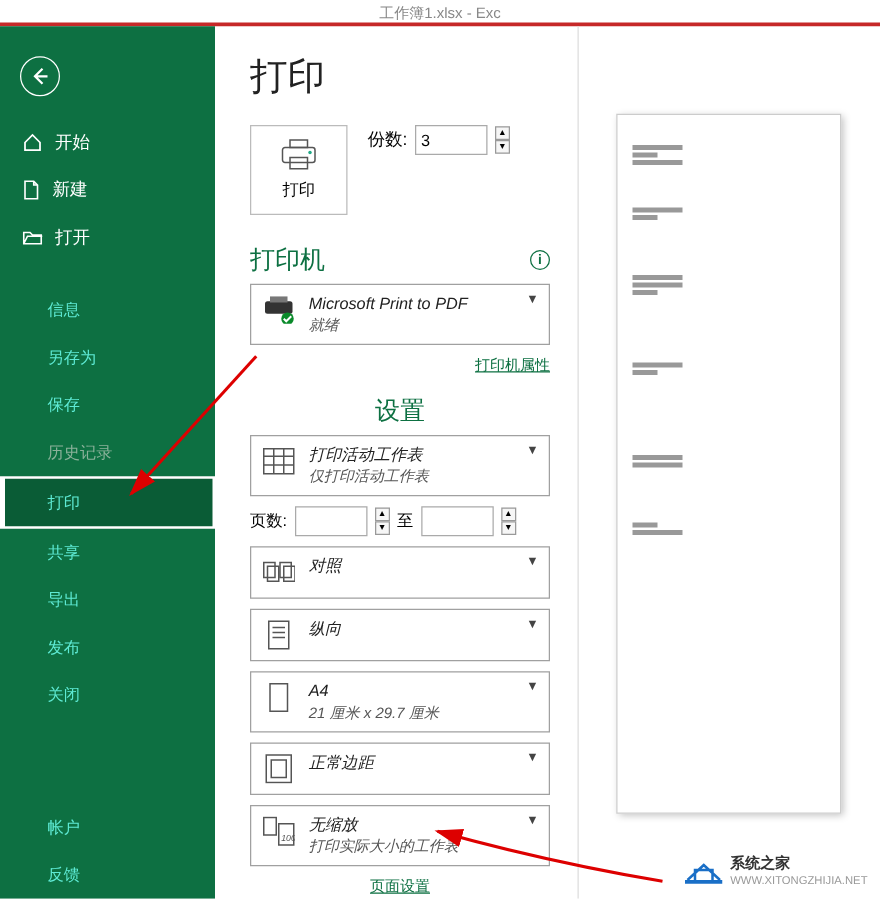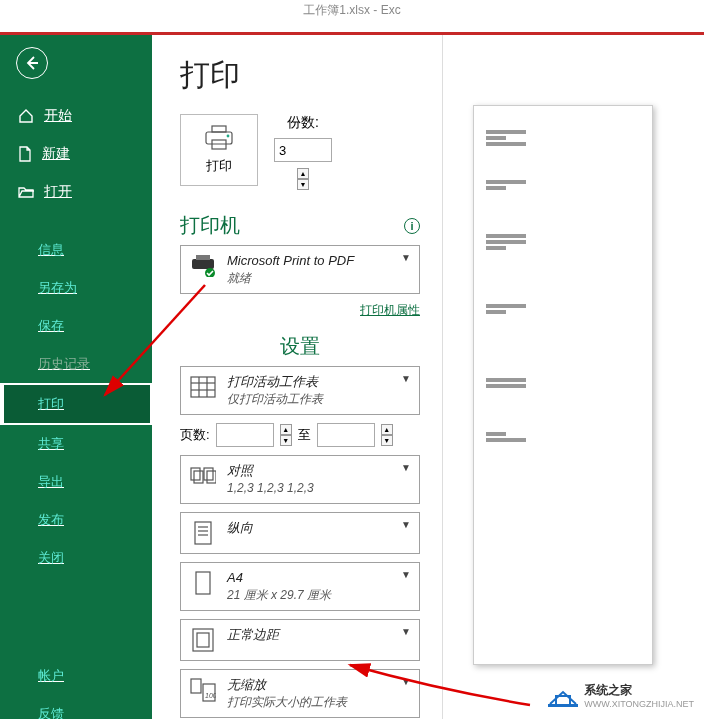--- a/index.html
+++ b/index.html
@@ -1,36 +1,36 @@
 <!DOCTYPE html>
 <html><head>
 <meta charset="utf-8">
 <style>
 * { margin: 0; padding: 0; box-sizing: border-box; font-family: "Microsoft YaHei", "Segoe UI", sans-serif; }
 body { width: 704px; height: 719px; overflow: hidden; background: #fff; position: relative; }
 
-.titlebar { height: 32px; text-align: center; font-size: 12px; color: #888; padding-top: 2px; }
+.titlebar { height: 18px; text-align: center; font-size: 12px; color: #888; padding-top: 2px; }
 
 .container { display: flex; height: 701px; border-top: 3px solid #c62828; }
 
-.sidebar { width: 152px; background: #0d7042; color: #fff; display: flex; flex-direction: column; padding-top: 12px; text-decoration: underline; }
+.sidebar { width: 172px; background: #0d7042; color: #fff; display: flex; flex-direction: column; padding-top: 24px; }
 .back-btn { width: 32px; height: 32px; border: 1.5px solid #fff; border-radius: 50%; margin-left: 16px; margin-bottom: 18px; display: flex; align-items: center; justify-content: center; cursor: pointer; }
 .side-item { padding: 10px 18px; font-size: 14px; display: flex; align-items: center; gap: 10px; cursor: pointer; }
 .side-item.indent { padding-left: 38px; font-size: 13px; color: #5eead4; }
 .side-item.selected { background: #0a5c36; border: 2px solid #fff; border-left: 4px solid #fff; padding-left: 34px; }
 .side-item.history { color: #8ab19a; }
 .spacer { flex: 1; }
 
 .main { flex: 1; display: flex; }
 .settings-col { width: 290px; padding: 20px 22px 0 28px; }
 .page-title { font-size: 30px; font-weight: 300; color: #222; margin-bottom: 18px; }
 
 .print-row { display: flex; align-items: flex-start; gap: 16px; margin-bottom: 22px; }
 .print-btn { width: 78px; height: 72px; border: 1px solid #bbb; display: flex; flex-direction: column; align-items: center; justify-content: center; gap: 6px; cursor: pointer; background: #fff; }
-.copies-row { display: flex; align-items: center; gap: 6px; font-size: 14px; flex-direction: column; }
+.copies-row { display: flex; align-items: center; gap: 6px; font-size: 14px; }
 .copies-row input { width: 58px; height: 24px; border: 1px solid #aaa; padding: 0 4px; font-size: 13px; }
 .spinner { display: flex; flex-direction: column; }
 .spinner div { width: 12px; height: 11px; border: 1px solid #999; font-size: 7px; display: flex; align-items: center; justify-content: center; cursor: pointer; background: #f6f6f6; }
 
 .section-head { display: flex; justify-content: space-between; align-items: center; margin-bottom: 6px; }
 .section-title { font-size: 20px; color: #0d7042; font-weight: 400; text-align: center; }
 .info-icon { width: 16px; height: 16px; border: 1.5px solid #0d7042; border-radius: 50%; color: #0d7042; font-size: 11px; display: flex; align-items: center; justify-content: center; font-weight: bold; cursor: pointer; }
 
 .dropdown { border: 1px solid #a0a0a0; padding: 6px 8px; display: flex; align-items: flex-start; gap: 10px; margin-bottom: 8px; cursor: pointer; background: #fff; position: relative; font-style: italic; }
 .dropdown .dd-icon { width: 28px; height: 28px; flex-shrink: 0; display: flex; align-items: center; justify-content: center; }
@@ -208,21 +208,20 @@
         <div class="dd-icon">
             <svg width="26" height="22" viewBox="0 0 26 22">
               <rect x="1" y="3" width="9" height="12" class="icon-box"></rect>
               <rect x="4" y="6" width="9" height="12" class="icon-box" fill="#fff"></rect>
               <rect x="14" y="3" width="9" height="12" class="icon-box"></rect>
               <rect x="17" y="6" width="9" height="12" class="icon-box" fill="#fff"></rect>
             </svg>
           </div>
         <div class="dd-text">
             <div class="dd-title">对照</div>
-            <div class="dd-sub">1,2,3    1,2,3    1,2,3</div>
           </div>
         <div class="dd-arrow">▼</div>
       </div>
 
       <div class="dropdown">
         <div class="dd-icon">
             <svg width="20" height="24" viewBox="0 0 20 24">
               <rect x="2" y="1" width="16" height="22" class="icon-box"></rect>
               <line x1="5" y1="6" x2="15" y2="6" class="icon-box"></line>
               <line x1="5" y1="10" x2="15" y2="10" class="icon-box"></line>

